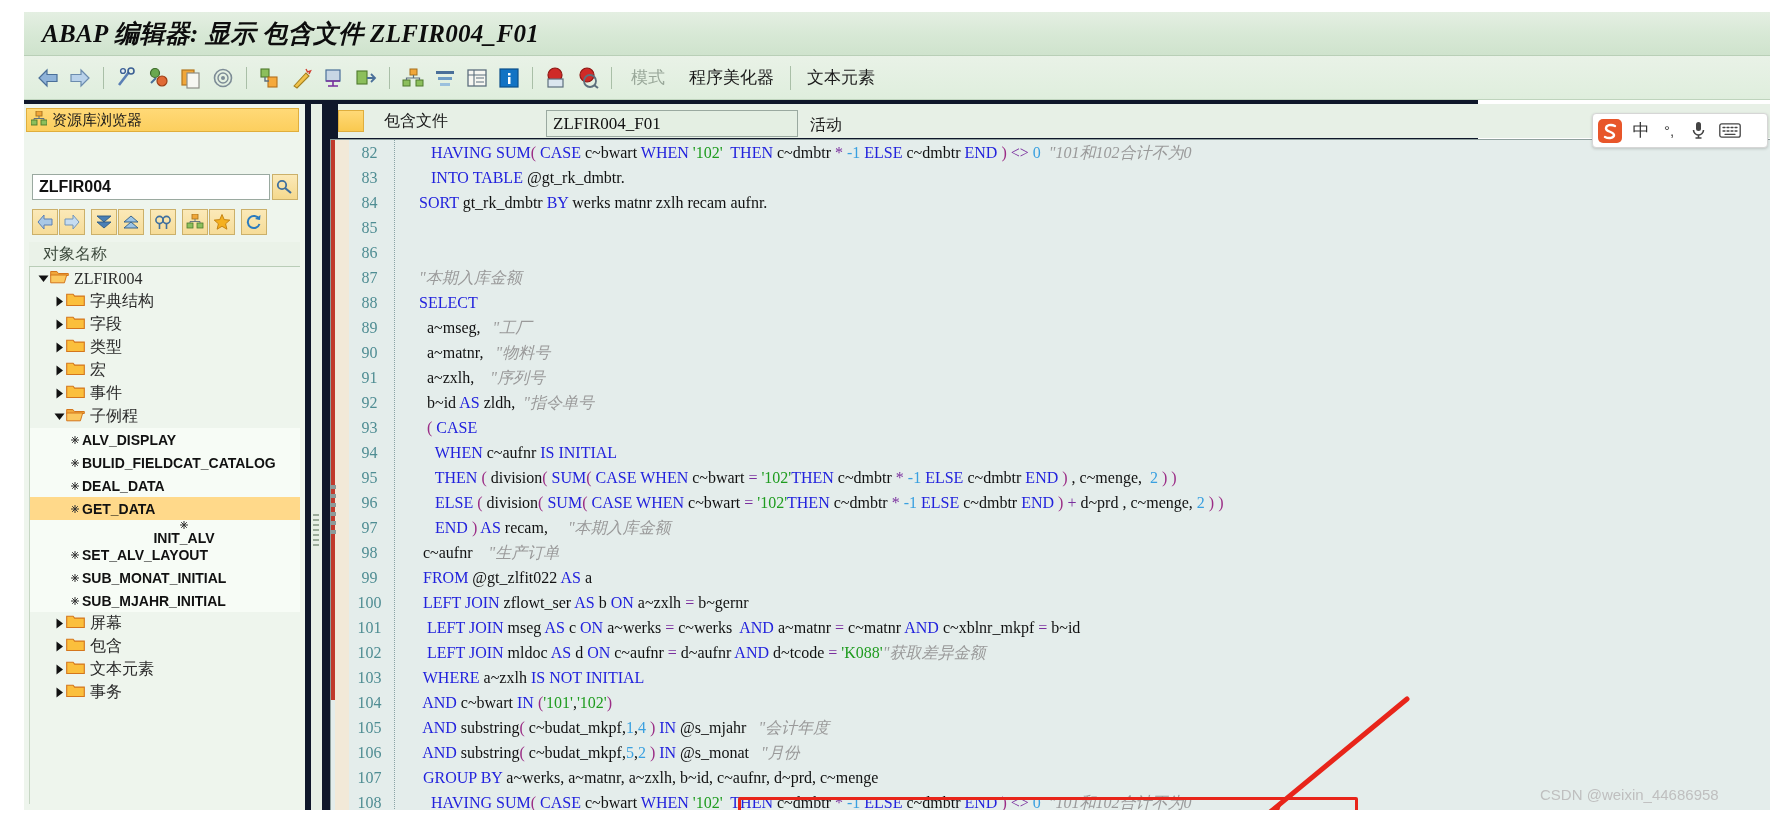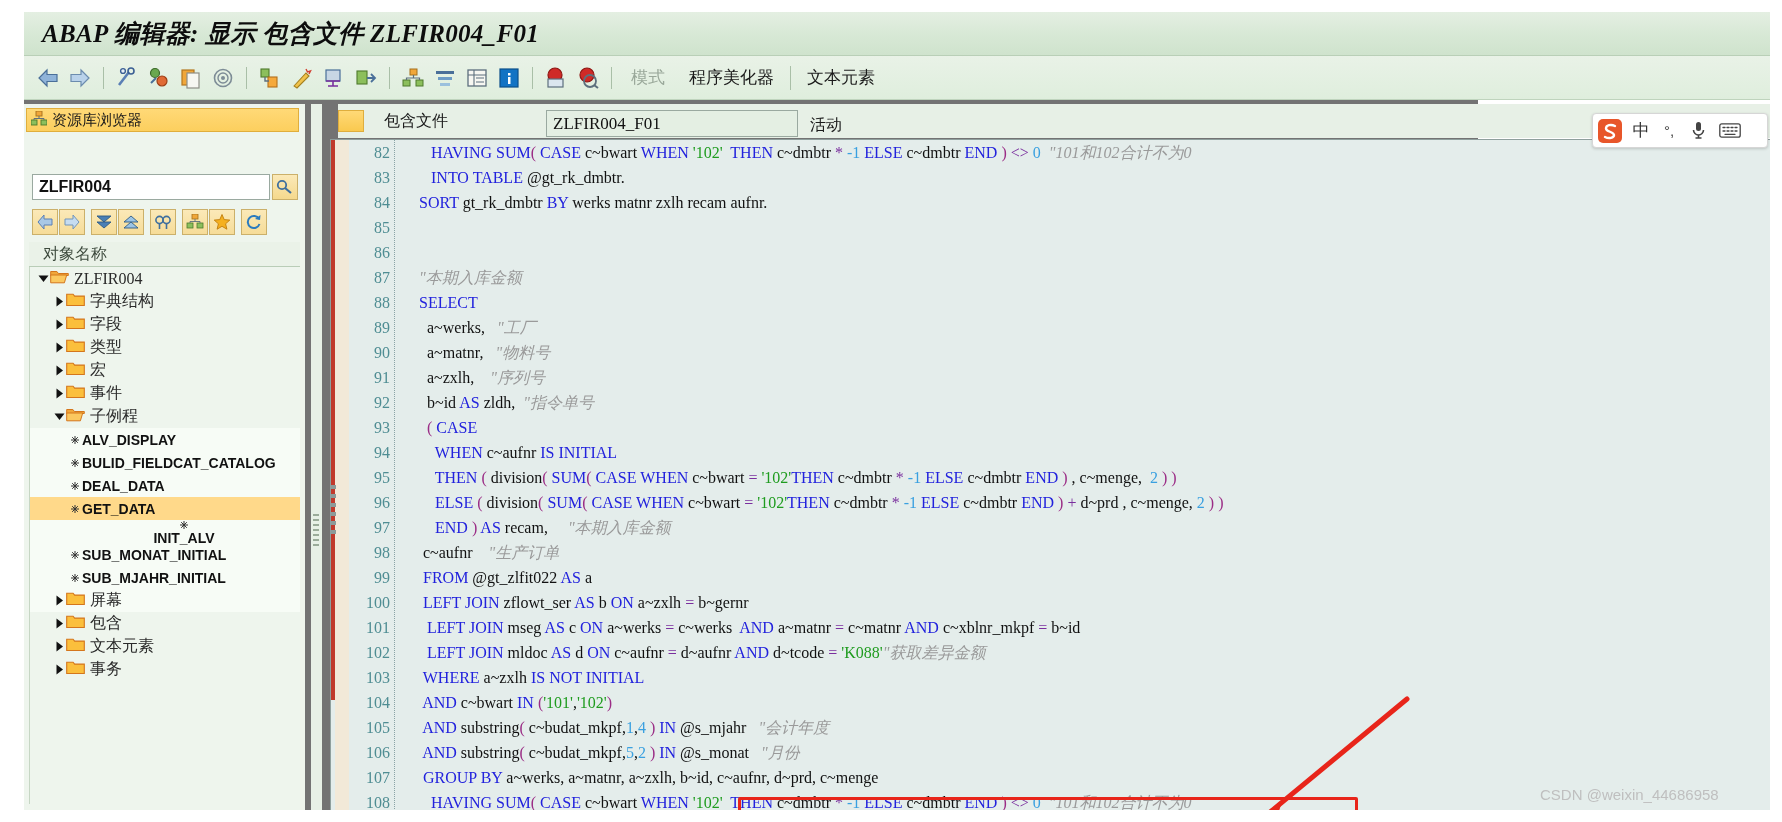--- a/index.html
+++ b/index.html
@@ -76,21 +76,21 @@
     width: 1px; height: 24px;
     background: #a9bfa7;
     margin: 0 4px;
   }
 
   
   .bodyarea {
     position: absolute;
     left: 24px; top: 100px;
     width: 1454px; height: 710px;
-    background: #737373;
+    background: #0f172a;
   }
 
   
   .leftpanel {
     position: absolute;
     left: 0px; top: 4px;
     width: 281px; height: 706px;
     background: #eef5ed;
   }
   .repo-header {
@@ -313,21 +313,21 @@
   .gutter {
     position: absolute;
     left: 18px; top: 0px;
     width: 46px; height: 671px;
     background: #e4edeb;
     border-right: 1px dotted #8aa3a5;
   }
   .gnum {
     height: 25px;
     line-height: 25px;
-    text-align: right;
+    text-align: center;
     padding-right: 4px;
     font-family: "Liberation Serif", serif;
     font-size: 16px;
     color: #4f8d93;
   }
   .codelines {
     position: absolute;
     left: 68px; top: 0px;
     width: 1372px; height: 671px;
     background: #e4edeb;
@@ -764,20 +764,28 @@
             </span>
             <span class="tw">GET_DATA</span>
           </div>
           <div class="trow leaf" style="padding-left: 38px; flex-direction: column;">
             <span class="twist">
               <svg width="10" height="10" viewBox="0 0 10 10">
                 <path d="M5 1 L5 9 M1 5 L9 5 M2.2 2.2 L7.8 7.8 M7.8 2.2 L2.2 7.8" stroke="#333" stroke-width="1"></path>
               </svg>
             </span>
             <span class="tw">INIT_ALV</span>
+          </div>
+          <div class="trow leaf" style="padding-left: 38px;">
+            <span class="twist">
+              <svg width="10" height="10" viewBox="0 0 10 10">
+                <path d="M5 1 L5 9 M1 5 L9 5 M2.2 2.2 L7.8 7.8 M7.8 2.2 L2.2 7.8" stroke="#333" stroke-width="1"></path>
+              </svg>
+            </span>
+            <span class="tw">SET_ALV_LAYOUT</span>
           </div>
           <div class="trow leaf" style="padding-left: 38px;">
             <span class="twist">
               <svg width="10" height="10" viewBox="0 0 10 10">
                 <path d="M5 1 L5 9 M1 5 L9 5 M2.2 2.2 L7.8 7.8 M7.8 2.2 L2.2 7.8" stroke="#333" stroke-width="1"></path>
               </svg>
             </span>
             <span class="tw">SUB_MONAT_INITIAL</span>
           </div>
           <div class="trow leaf" style="padding-left: 38px;">
@@ -892,21 +900,21 @@
             <div class="gnum">108</div>
           </div>
         <div class="codelines" id="codelines">
             <div class="cline"><span class="var">        </span><span class="kw">HAVING SUM</span><span class="par">( </span><span class="kw">CASE</span><span class="var"> c~bwart </span><span class="kw">WHEN</span><span class="var"> </span><span class="str">'102'</span><span class="var">  </span><span class="kw">THEN</span><span class="var"> c~dmbtr </span><span class="op">*</span><span class="var"> </span><span class="num">-1</span><span class="var"> </span><span class="kw">ELSE</span><span class="var"> c~dmbtr </span><span class="kw">END</span><span class="par"> )</span><span class="var"> </span><span class="op">&lt;&gt;</span><span class="var"> </span><span class="num">0</span><span class="var">  </span><span class="cmt">"101和102合计不为0</span></div>
             <div class="cline"><span class="var">        </span><span class="kw">INTO TABLE</span><span class="var"> @gt_rk_dmbtr.</span></div>
             <div class="cline"><span class="var">     </span><span class="kw">SORT</span><span class="var"> gt_rk_dmbtr </span><span class="kw">BY</span><span class="var"> werks matnr zxlh recam aufnr.</span></div>
             <div class="cline">&nbsp;</div>
             <div class="cline">&nbsp;</div>
             <div class="cline"><span class="var">     </span><span class="cmt">"本期入库金额</span></div>
             <div class="cline"><span class="var">     </span><span class="kw">SELECT</span></div>
-            <div class="cline"><span class="var">       a~werks,</span><span class="var">   </span><span class="cmt">"工厂</span></div>
+            <div class="cline"><span class="var">       a~mseg,</span><span class="var">   </span><span class="cmt">"工厂</span></div>
             <div class="cline"><span class="var">       a~matnr,</span><span class="var">   </span><span class="cmt">"物料号</span></div>
             <div class="cline"><span class="var">       a~zxlh,</span><span class="var">    </span><span class="cmt">"序列号</span></div>
             <div class="cline"><span class="var">       b~id </span><span class="kw">AS</span><span class="var"> zldh,</span><span class="var">  </span><span class="cmt">"指令单号</span></div>
             <div class="cline"><span class="par">       (</span><span class="var"> </span><span class="kw">CASE</span></div>
             <div class="cline"><span class="var">         </span><span class="kw">WHEN</span><span class="var"> c~aufnr </span><span class="kw">IS INITIAL</span></div>
             <div class="cline"><span class="var">         </span><span class="kw">THEN</span><span class="var"> </span><span class="par">(</span><span class="var"> division</span><span class="par">(</span><span class="var"> </span><span class="kw">SUM</span><span class="par">(</span><span class="var"> </span><span class="kw">CASE WHEN</span><span class="var"> c~bwart </span><span class="op">=</span><span class="var"> </span><span class="str">'102'</span><span class="kw">THEN</span><span class="var"> c~dmbtr </span><span class="op">*</span><span class="var"> </span><span class="num">-1</span><span class="var"> </span><span class="kw">ELSE</span><span class="var"> c~dmbtr </span><span class="kw">END</span><span class="par"> )</span><span class="var"> , c~menge,  </span><span class="num">2</span><span class="par"> ) )</span></div>
             <div class="cline"><span class="var">         </span><span class="kw">ELSE</span><span class="var"> </span><span class="par">(</span><span class="var"> division</span><span class="par">(</span><span class="var"> </span><span class="kw">SUM</span><span class="par">(</span><span class="var"> </span><span class="kw">CASE WHEN</span><span class="var"> c~bwart </span><span class="op">=</span><span class="var"> </span><span class="str">'102'</span><span class="kw">THEN</span><span class="var"> c~dmbtr </span><span class="op">*</span><span class="var"> </span><span class="num">-1</span><span class="var"> </span><span class="kw">ELSE</span><span class="var"> c~dmbtr </span><span class="kw">END</span><span class="par"> )</span><span class="var"> </span><span class="op">+</span><span class="var"> d~prd , c~menge, </span><span class="num">2</span><span class="par"> ) )</span></div>
             <div class="cline"><span class="var">         </span><span class="kw">END</span><span class="par"> )</span><span class="var"> </span><span class="kw">AS</span><span class="var"> recam,</span><span class="var">     </span><span class="cmt">"本期入库金额</span></div>
             <div class="cline"><span class="var">      c~aufnr</span><span class="var">    </span><span class="cmt">"生产订单</span></div>
             <div class="cline"><span class="var">      </span><span class="kw">FROM</span><span class="var"> @gt_zlfit022 </span><span class="kw">AS</span><span class="var"> a</span></div>

